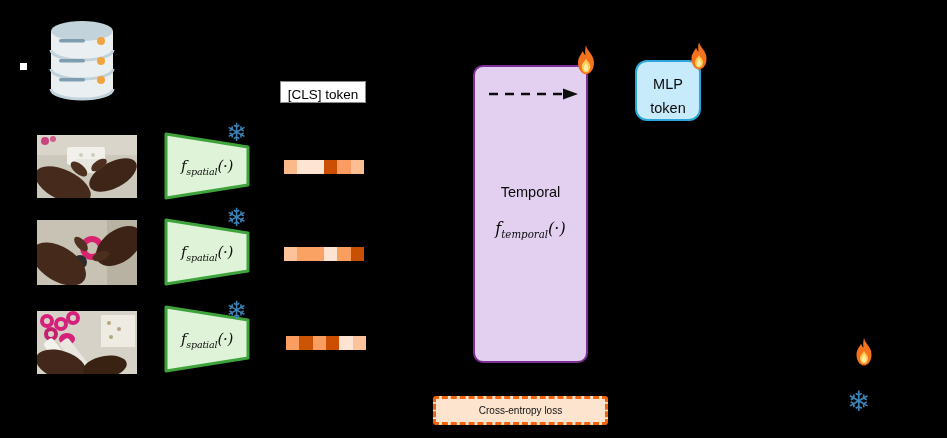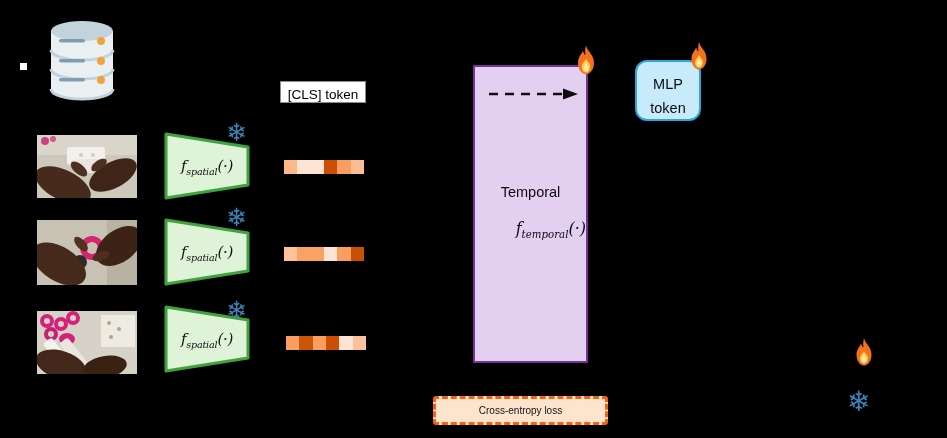--- a/index.html
+++ b/index.html
@@ -32,28 +32,28 @@
     font-size:13.5px;color:#000;box-sizing:border-box;
   }
 
   
   .strip{width:80px;height:14px;display:flex;}
   .strip .cell{flex:1 1 0;}
 
   
   .temporal{
     width:115px;height:298px;background:#E3D0F1;border:2.5px solid #7C2F96;
-    border-radius:1px;box-sizing:border-box;
+    border-radius:10px;box-sizing:border-box;
   }
   .temporal-text{
     position:absolute;left:0;top:116px;width:100%;text-align:center;
     font-size:14.5px;line-height:18px;color:#0a0a0a;
   }
   .temporal-math{
-    position:absolute;left:0;top:152px;width:100%;text-align:right;
+    position:absolute;left:0;top:152px;width:100%;text-align:center;
     font-family:"DejaVu Serif",serif;font-style:italic;font-size:16px;color:#0a0a0a;
   }
   .temporal-math sub{font-size:0.64em;font-style:italic;}
 
   
   .mlp{
     width:66px;height:61px;background:#C7EBFA;border:2.5px solid #2AA6DD;
     border-radius:12px;box-sizing:border-box;text-align:center;
     font-size:14.5px;color:#0a0a0a;padding-top:10px;line-height:24px;
   }

